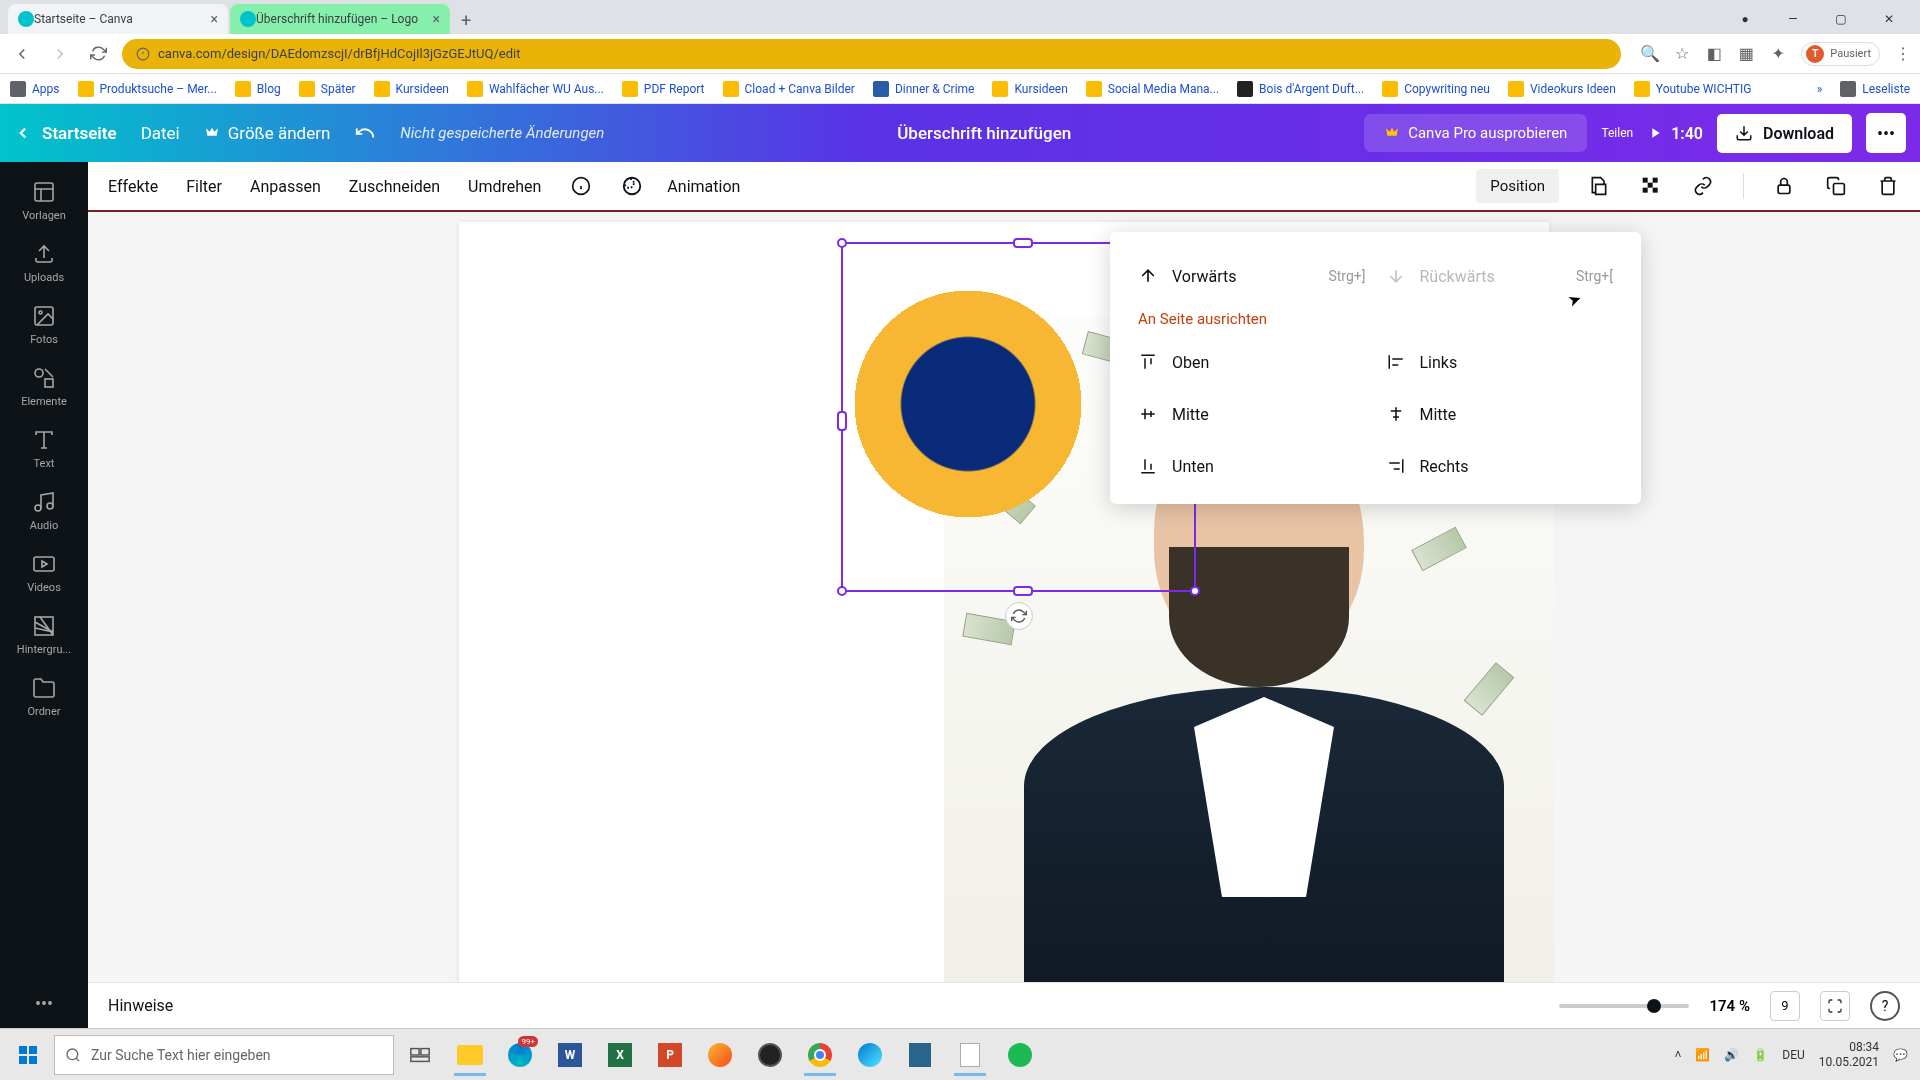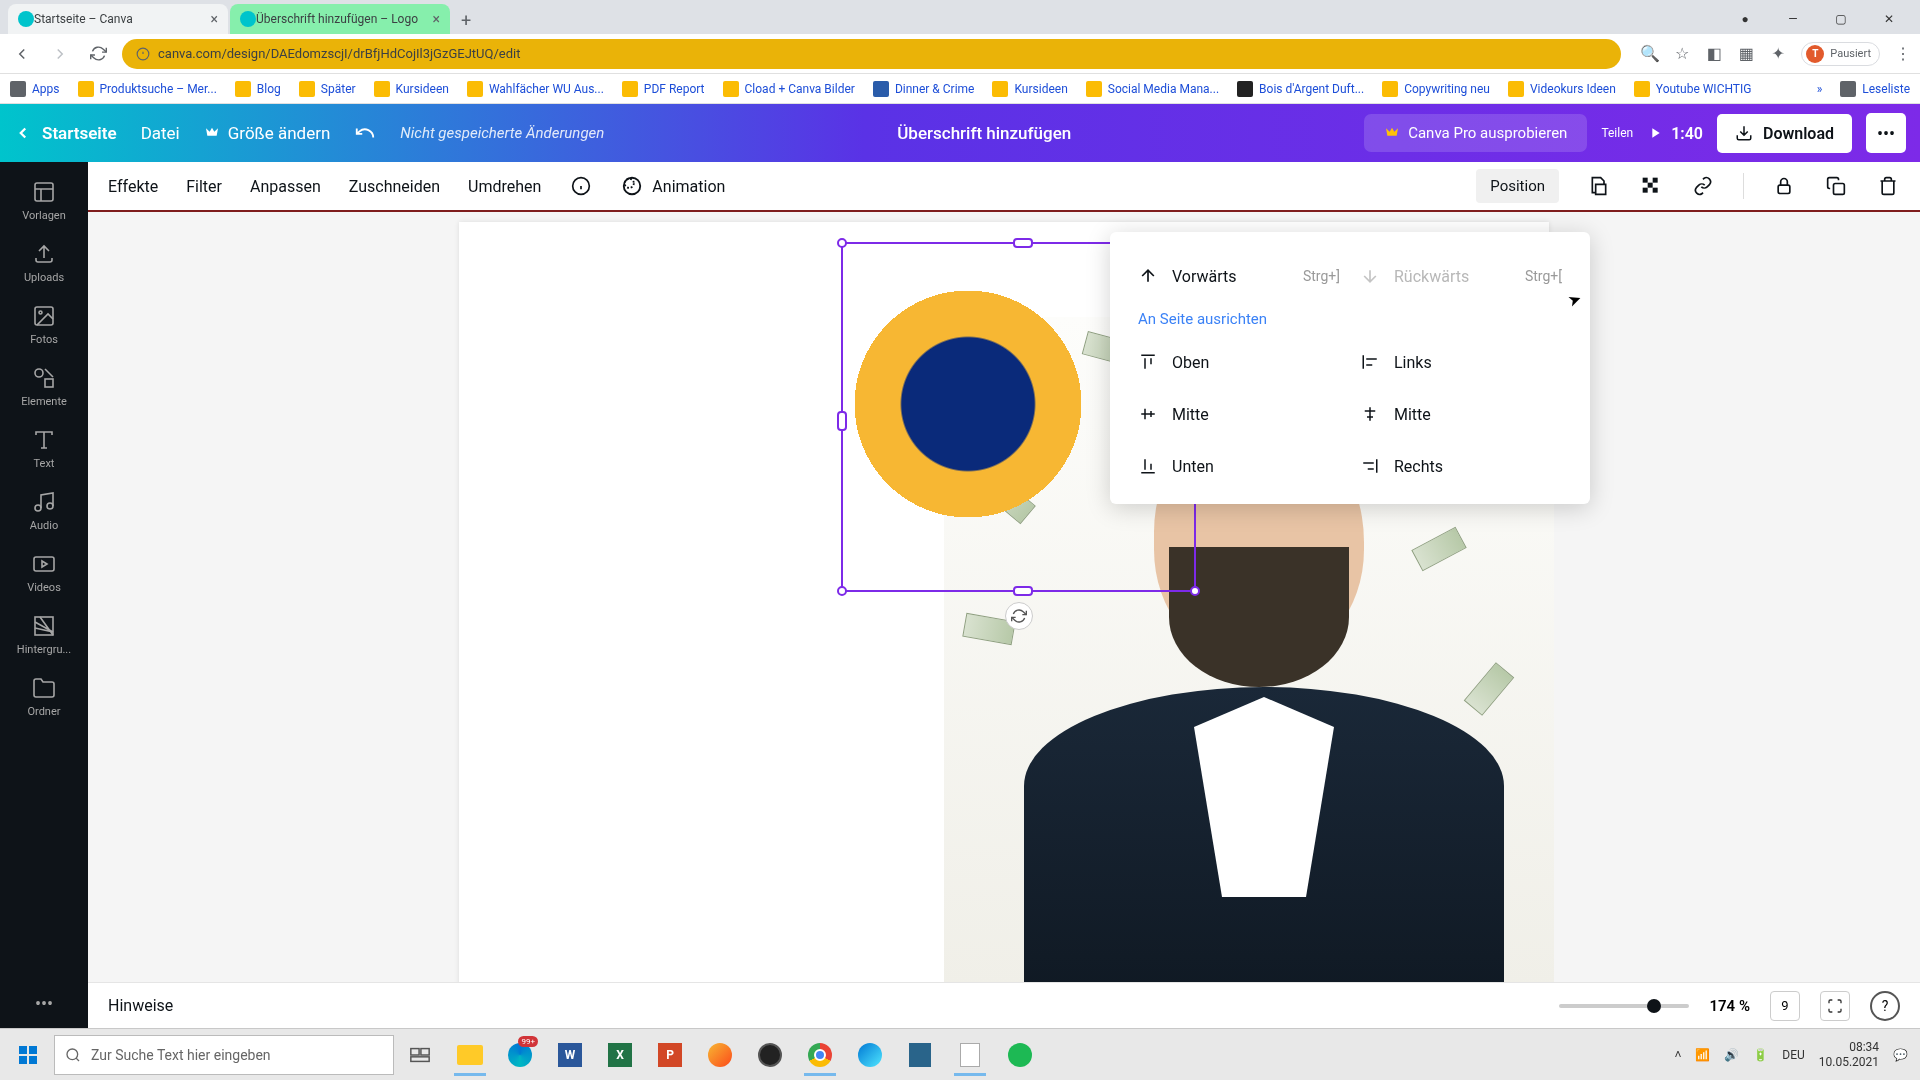--- a/index.html
+++ b/index.html
@@ -49,21 +49,21 @@
 
 
 .main { display: flex; height: calc(1080px - 34px - 40px - 30px - 58px - 52px); position: relative; }
 .sidebar { width: 88px; background: #0e1318; display: flex; flex-direction: column; align-items: center; padding-top: 8px; }
 .sb-item { width: 100%; display: flex; flex-direction: column; align-items: center; padding: 10px 0; color: #a6a6a6; font-size: 11px; gap: 5px; cursor: pointer; }
 .sb-item svg { width: 24px; height: 24px; }
 .sb-more { margin-top: auto; padding-bottom: 14px; color: #a6a6a6; font-size: 18px; }
 
 .toolbar { position: absolute; left: 88px; right: 0; top: 0; height: 50px; background: #fff; border-bottom: 2px solid #7f1d1d; display: flex; align-items: center; padding: 0 20px; gap: 28px; }
 .tb-item { font-size: 16px; color: #0e1318; cursor: pointer; }
-.tb-anim { display: flex; align-items: center; gap: 9px; text-align: center; }
+.tb-anim { display: flex; align-items: center; gap: 24px; text-align: center; }
 .tb-spacer { flex: 1; }
 .tb-position { background: #f0f0f0; padding: 8px 14px; border-radius: 4px; font-size: 15px; }
 .tb-icon { width: 24px; height: 24px; display: flex; align-items: center; justify-content: center; color: #0e1318; }
 
 .canvas-wrap { position: absolute; left: 88px; right: 0; top: 50px; bottom: 0; background: #f5f5f5; display: flex; justify-content: center; overflow: hidden; }
 .canvas-page { background: #fff; width: 1090px; height: 100%; margin-top: 10px; position: relative; box-shadow: 0 0 5px rgba(0,0,0,0.1); }
 
 
 .sel-box { position: absolute; left: 382px; top: 20px; width: 355px; height: 350px; border: 2px solid #7d2ae8; }
 .sel-badge { position: absolute; left: 10px; top: 10px; width: 230px; height: 300px; border-radius: 50%; background: radial-gradient(circle at 50% 50%, #0a2a7a 35%, #f7b733 36%, #f7b733 60%, transparent 60%); overflow: hidden; }
@@ -71,26 +71,26 @@
 .rot-handle { position: absolute; width: 28px; height: 28px; background: #fff; border: 1px solid #ccc; border-radius: 50%; display: flex; align-items: center; justify-content: center; color: #555; left: 50%; transform: translateX(-50%); top: 380px; }
 
 .photo { position: absolute; left: 485px; top: 95px; width: 610px; height: 670px; background: linear-gradient(180deg, #fdfdfb 0%, #f0efe8 100%); overflow: hidden; }
 .suit { position: absolute; left: 80px; top: 370px; width: 480px; height: 330px; background: linear-gradient(180deg, #1a2838 0%, #0f1822 100%); border-radius: 50% 50% 0 0 / 30% 30% 0 0; }
 .head { position: absolute; left: 210px; top: 95px; width: 210px; height: 250px; background: #e8c4a5; border-radius: 48% 52% 45% 45%; }
 .beard { position: absolute; left: 225px; top: 230px; width: 180px; height: 140px; background: #3a3228; border-radius: 0 0 50% 50%; }
 .shirt { position: absolute; left: 250px; top: 380px; width: 140px; height: 200px; background: #fff; clip-path: polygon(50% 0, 100% 15%, 80% 100%, 20% 100%, 0 15%); }
 .bill { position: absolute; width: 50px; height: 24px; background: linear-gradient(90deg, #d9e2d0, #b7c9a8); border: 1px solid #8fa080; }
 
 
-.popover { position: absolute; left: 1110px; top: 232px; width: 480px; background: #fff; border-radius: 6px; box-shadow: 0 4px 24px rgba(0,0,0,0.18); padding: 18px 0 12px; z-index: 100; }
+.popover { position: absolute; left: 1110px; top: 232px; width: 531px; background: #fff; border-radius: 6px; box-shadow: 0 4px 24px rgba(0,0,0,0.18); padding: 18px 0 12px; z-index: 100; }
 .pop-row { display: flex; padding: 8px 28px; gap: 20px; }
 .pop-cell { flex: 1; display: flex; align-items: center; gap: 14px; font-size: 16px; color: #0e1318; cursor: pointer; padding: 8px 0; }
 .pop-cell.disabled { color: #b8b8b8; }
 .pop-cell .kbd { margin-left: auto; font-size: 14px; color: #999; }
-.pop-section { padding: 8px 28px; font-size: 15px; color: #3b82f6; }
+.pop-section { padding: 8px 28px; font-size: 15px; color: #c2410c; }
 .pop-icon { width: 20px; height: 20px; display: flex; align-items: center; justify-content: center; }
 
 .cursor-ptr { position: absolute; left: 1568px; top: 290px; font-size: 16px; color: #000; z-index: 200; transform: rotate(-20deg); }
 
 
 .bottom-bar { position: absolute; left: 88px; right: 0; bottom: 0; height: 46px; background: #fff; border-top: 1px solid #e5e5e5; display: flex; align-items: center; padding: 0 20px; gap: 20px; }
 .bb-hinweise { font-size: 16px; color: #0e1318; }
 .bb-spacer { flex: 1; }
 .zoom-slider { width: 130px; height: 4px; background: #ccc; border-radius: 2px; position: relative; }
 .zoom-thumb { position: absolute; right: 28px; top: -5px; width: 14px; height: 14px; background: #0e1318; border-radius: 50%; }

